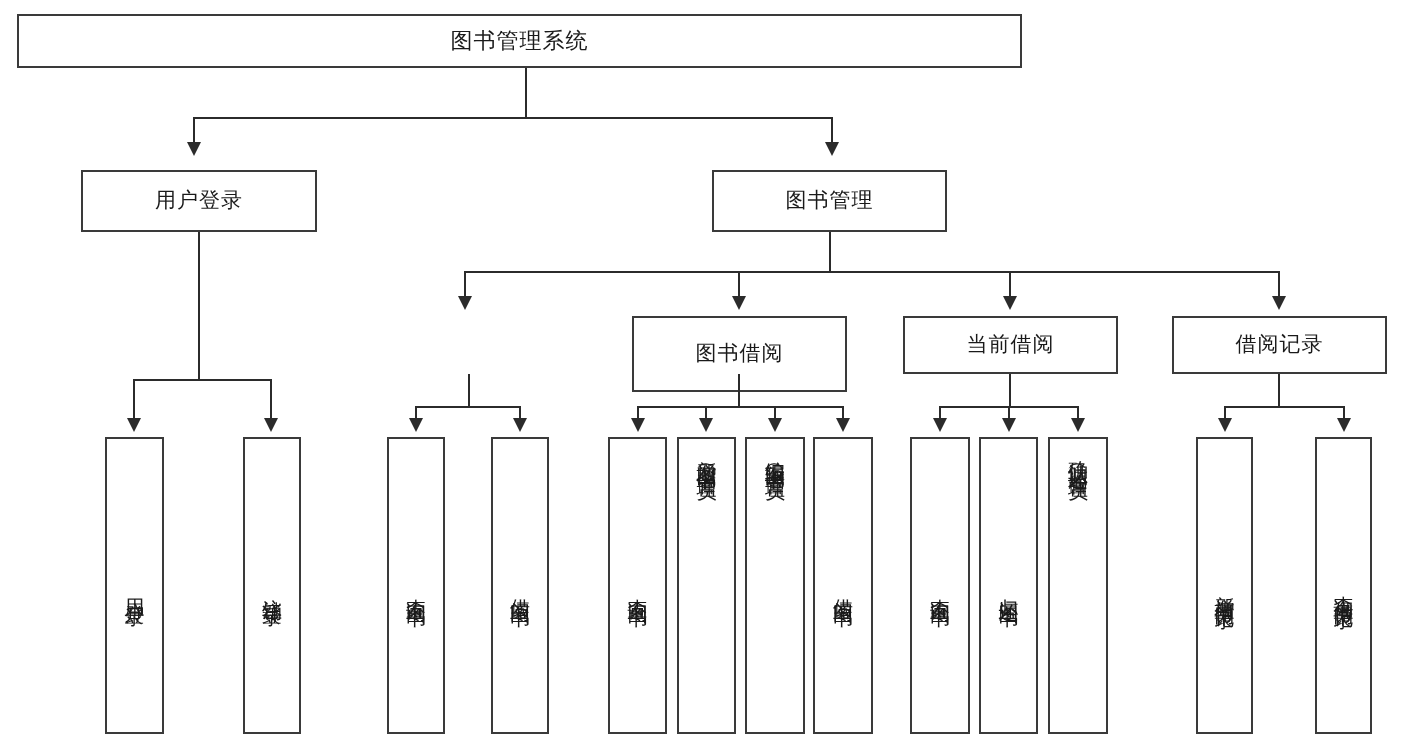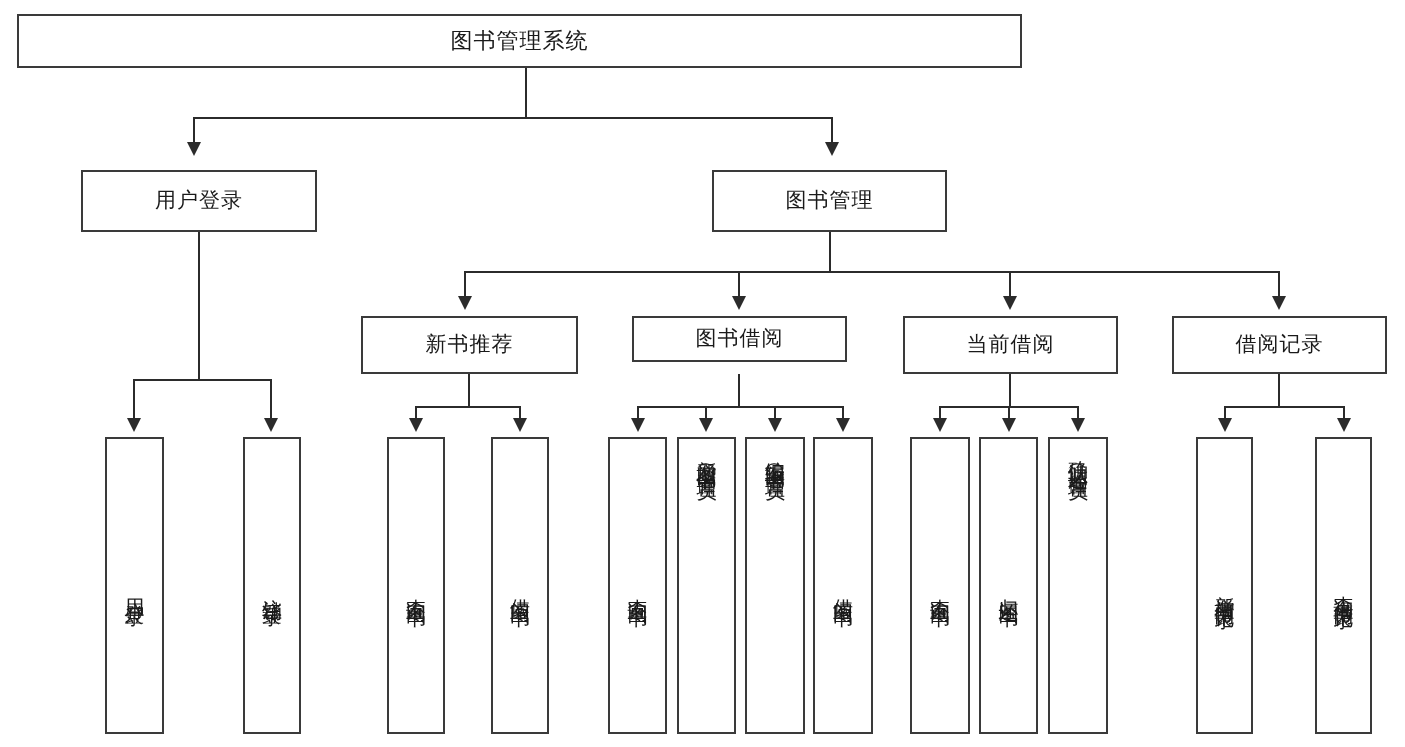--- a/index.html
+++ b/index.html
@@ -109,24 +109,21 @@
 
   <div class="edge v" style="left:464px; top:271px; width:2px; height:28px;"></div>
   <div class="arrow" style="left:458px; top:296px;"></div>
   <div class="edge v" style="left:738px; top:271px; width:2px; height:28px;"></div>
   <div class="arrow" style="left:732px; top:296px;"></div>
   <div class="edge v" style="left:1009px; top:271px; width:2px; height:28px;"></div>
   <div class="arrow" style="left:1003px; top:296px;"></div>
   <div class="edge v" style="left:1278px; top:271px; width:2px; height:28px;"></div>
   <div class="arrow" style="left:1272px; top:296px;"></div>
 
-  <div class="node horiz" style="left:361px; top:316px; width:217px; height:58px;">
-    <span>新书推荐</span>
-  </div>
-  <div class="node horiz" style="left:632px; top:316px; width:215px; height:46px;">
+  <div class="node horiz" style="left:632px; top:316px; width:215px; height:76px;">
     <span>图书借阅</span>
   </div>
   <div class="node horiz" style="left:1172px; top:316px; width:215px; height:58px;">
     <span>借阅记录</span>
   </div>
   <div class="node horiz" style="left:903px; top:316px; width:215px; height:58px;">
     <span>当前借阅</span>
   </div>
 
   <div class="edge v" style="left:468px; top:374px; width:2px; height:33px;"></div>

